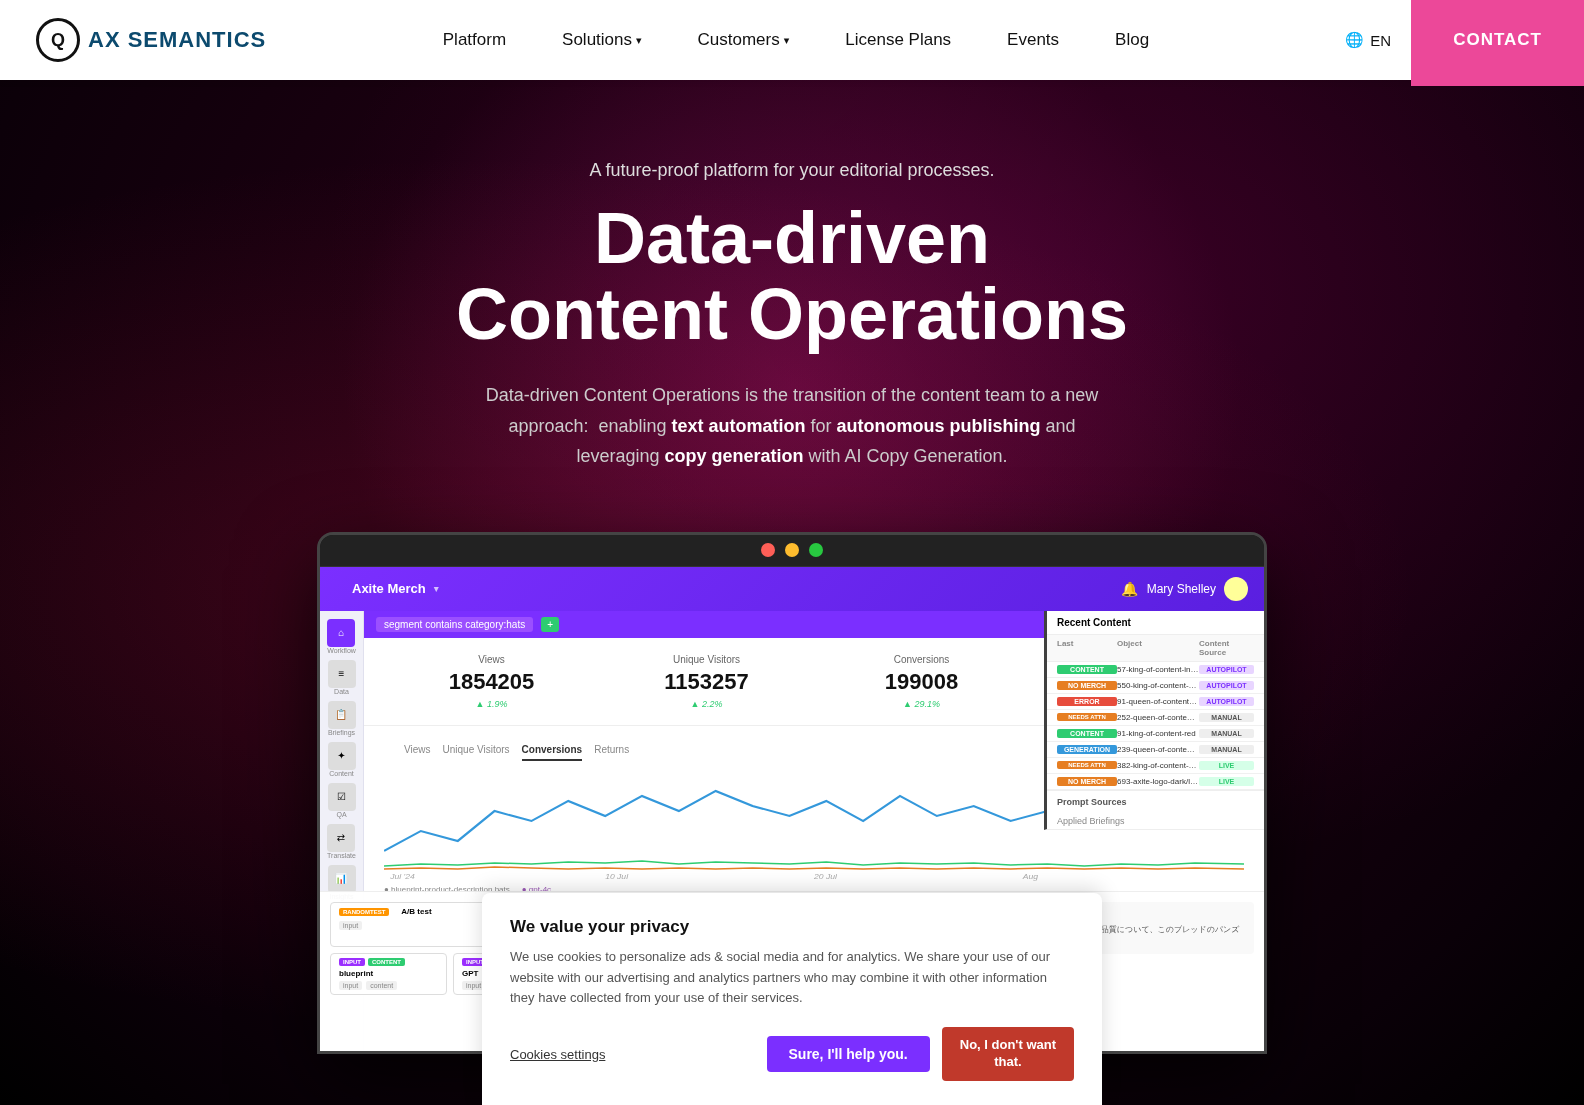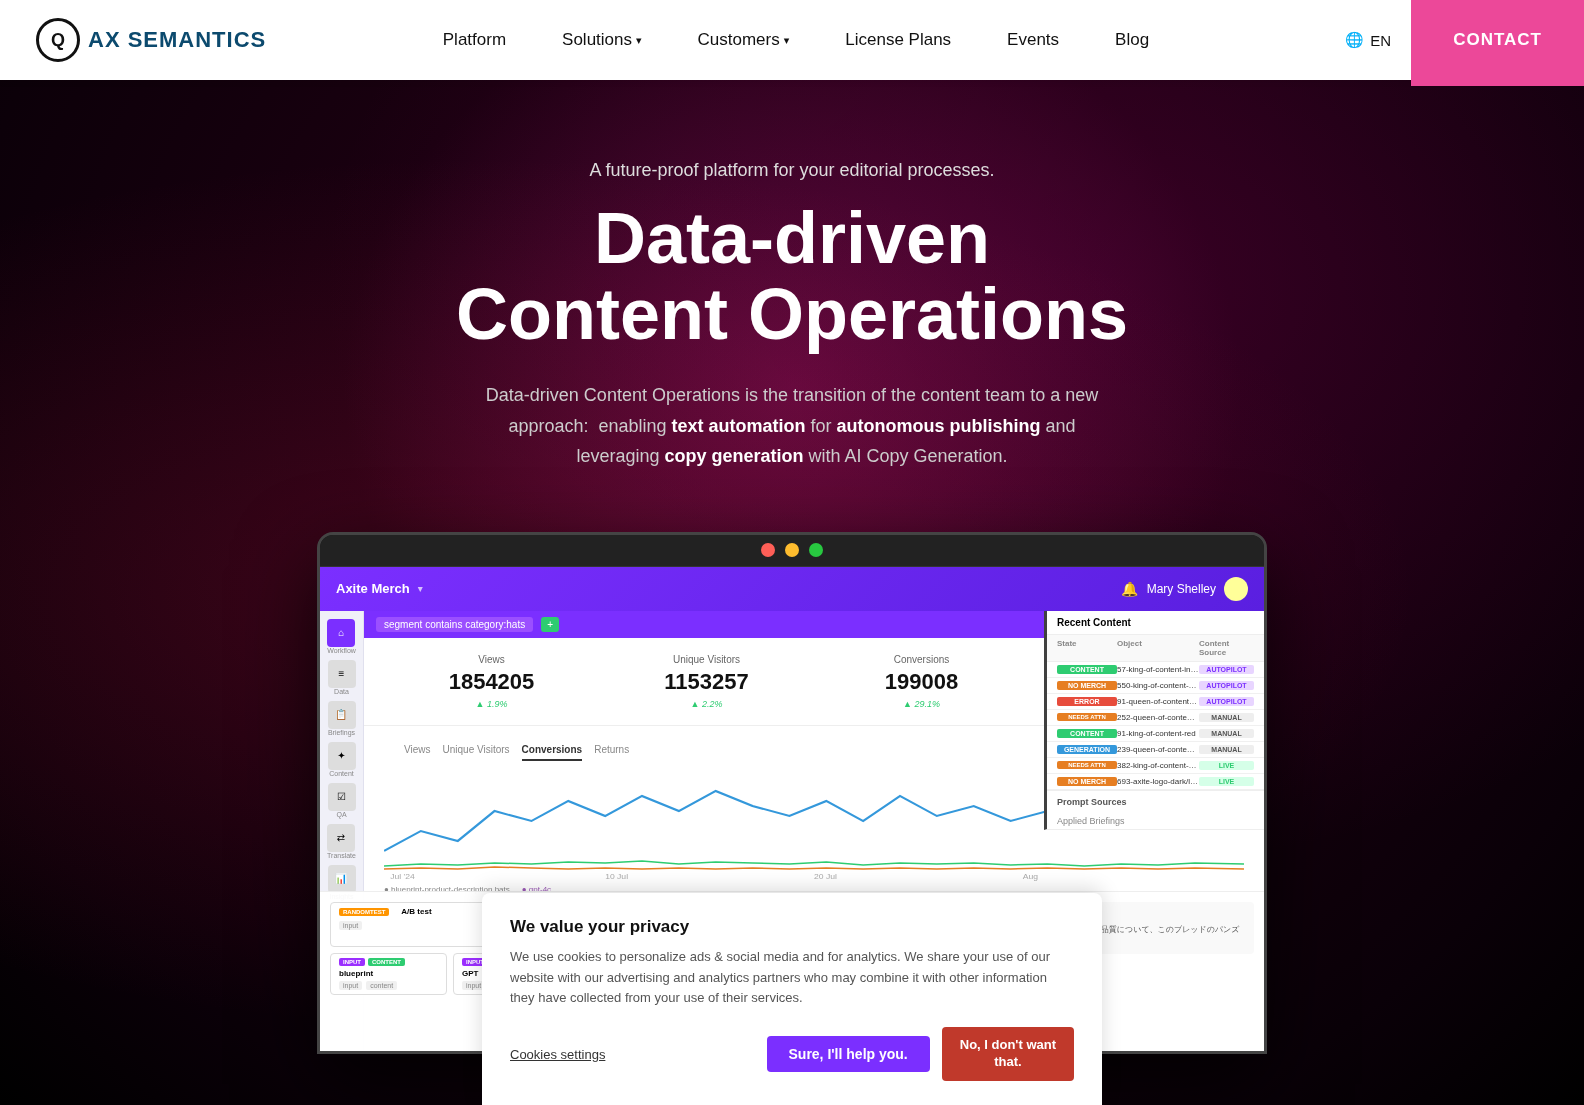--- a/index.html
+++ b/index.html
@@ -83,21 +83,21 @@
     .dot-yellow { background: #febc2e; }
     .dot-green { background: #28c840; }
     .laptop-screen { background: #fff; min-height: 480px; position: relative; overflow: hidden; }
 
     
     .app-header {
       background: linear-gradient(135deg, #7b2fff 0%, #5a1fe0 100%);
       height: 44px; display: flex; align-items: center; justify-content: space-between;
       padding: 0 16px;
     }
-    .app-header-left { display: flex; align-items: center; gap: 8px; }
+    .app-header-left { display: flex; align-items: center; gap: 8px; margin-left: 16px; }
     .app-brand { color: #fff; font-size: 13px; font-weight: 700; }
     .app-chevron { color: rgba(255,255,255,0.7); font-size: 10px; }
     .app-header-right { display: flex; align-items: center; gap: 8px; }
     .app-user { color: #fff; font-size: 12px; }
     .app-avatar { width: 24px; height: 24px; background: #ff9; border-radius: 50%; }
 
     .app-body { display: flex; min-height: 440px; }
     .app-sidebar { width: 44px; background: #f0f0f8; border-right: 1px solid #e0e0ee; display: flex; flex-direction: column; align-items: center; padding: 8px 0; gap: 6px; }
     .sidebar-icon { width: 28px; height: 28px; background: #ddd; border-radius: 4px; display: flex; align-items: center; justify-content: center; font-size: 10px; cursor: pointer; }
     .sidebar-icon.active { background: #7b2fff; color: #fff; }
@@ -115,21 +115,21 @@
     .stat-value { font-size: 22px; font-weight: 700; color: #111; }
     .stat-change { font-size: 9px; margin-top: 4px; }
     .stat-up { color: #2ecc71; font-style: italic; }
     .stat-down { color: #e74c3c; }
 
     .app-chart-tabs { display: flex; gap: 12px; padding: 10px 20px 0; }
     .chart-tab { font-size: 10px; color: #888; cursor: pointer; padding-bottom: 4px; }
     .chart-tab.active { color: #333; border-bottom: 2px solid #333; font-weight: 600; }
     .chart-gen-btn { margin-left: auto; background: #f5f5f5; border: 1px solid #ddd; padding: 3px 10px; border-radius: 3px; font-size: 9px; color: #555; }
 
-    .chart-area { padding: 0 20px; height: 120px; position: relative; overflow: hidden; }
+    .chart-area { padding: 0 20px; height: 120px; position: relative; overflow: hidden; font-style: italic; }
     .chart-svg { width: 100%; height: 100%; }
 
     
     .recent-panel {
       position: absolute; right: 0; top: 44px; width: 220px;
       background: #fff; border-left: 3px solid #404040; border-bottom: 1px solid #eee;
       font-size: 9px;
     }
     .recent-header { padding: 6px 10px; font-weight: 700; font-size: 10px; border-bottom: 1px solid #eee; }
     .recent-cols { display: grid; grid-template-columns: 60px 1fr 55px; padding: 4px 10px; background: #f9f9f9; border-bottom: 1px solid #eee; font-weight: 600; font-size: 8px; color: #888; }
@@ -418,21 +418,21 @@
                   <div style="font-size:8px; color:#555; margin-top:4px;">
                     このことのブレッドクラップの製品の品質について、このブレッドのパンズの製品の品質について
                   </div>
                 </div>
               </div>
             </div>
 
             <div class="recent-panel">
               <div class="recent-header">Recent Content</div>
               <div class="recent-cols">
-                <span>State</span>
+                <span>Last</span>
                 <span>Object</span>
                 <span>Content Source</span>
               </div>
               <div class="recent-row">
                 <span class="status-badge badge-green">CONTENT</span>
                 <span class="recent-obj">57-king-of-content-indigo-blue</span>
                 <span class="cs-badge cs-purple">AUTOPILOT</span>
               </div>
               <div class="recent-row">
                 <span class="status-badge badge-orange">NO MERCH</span>

